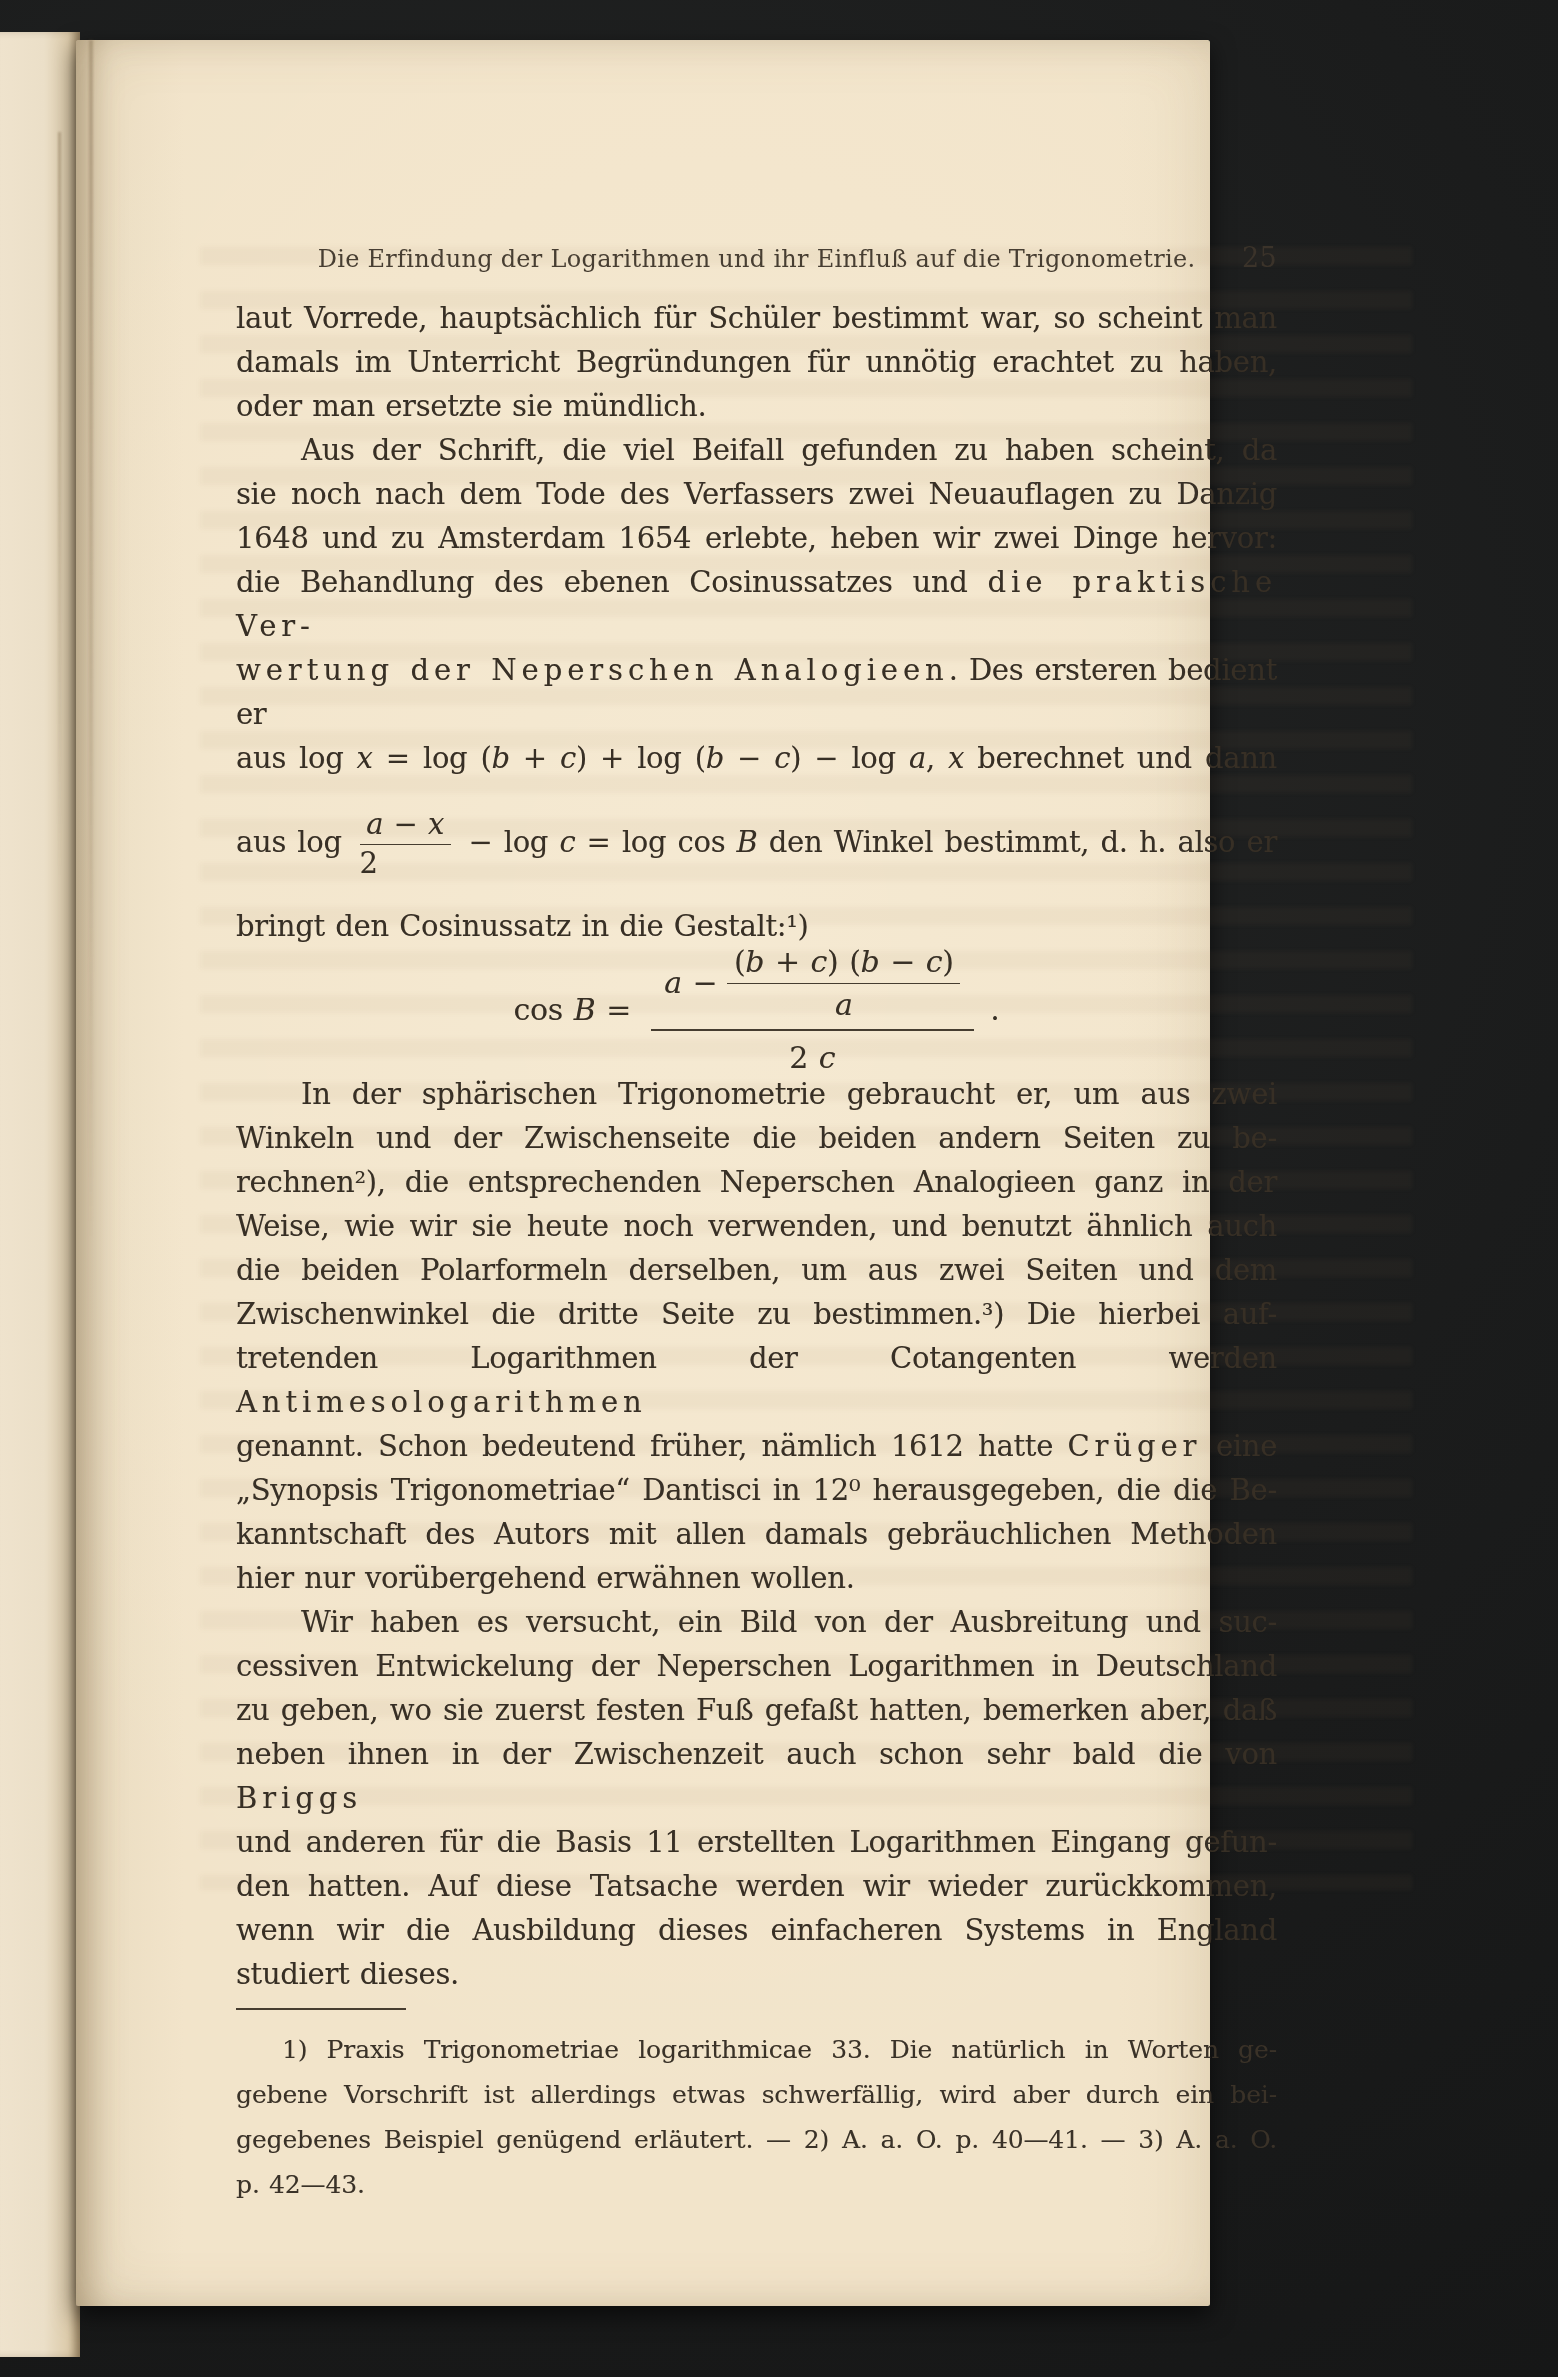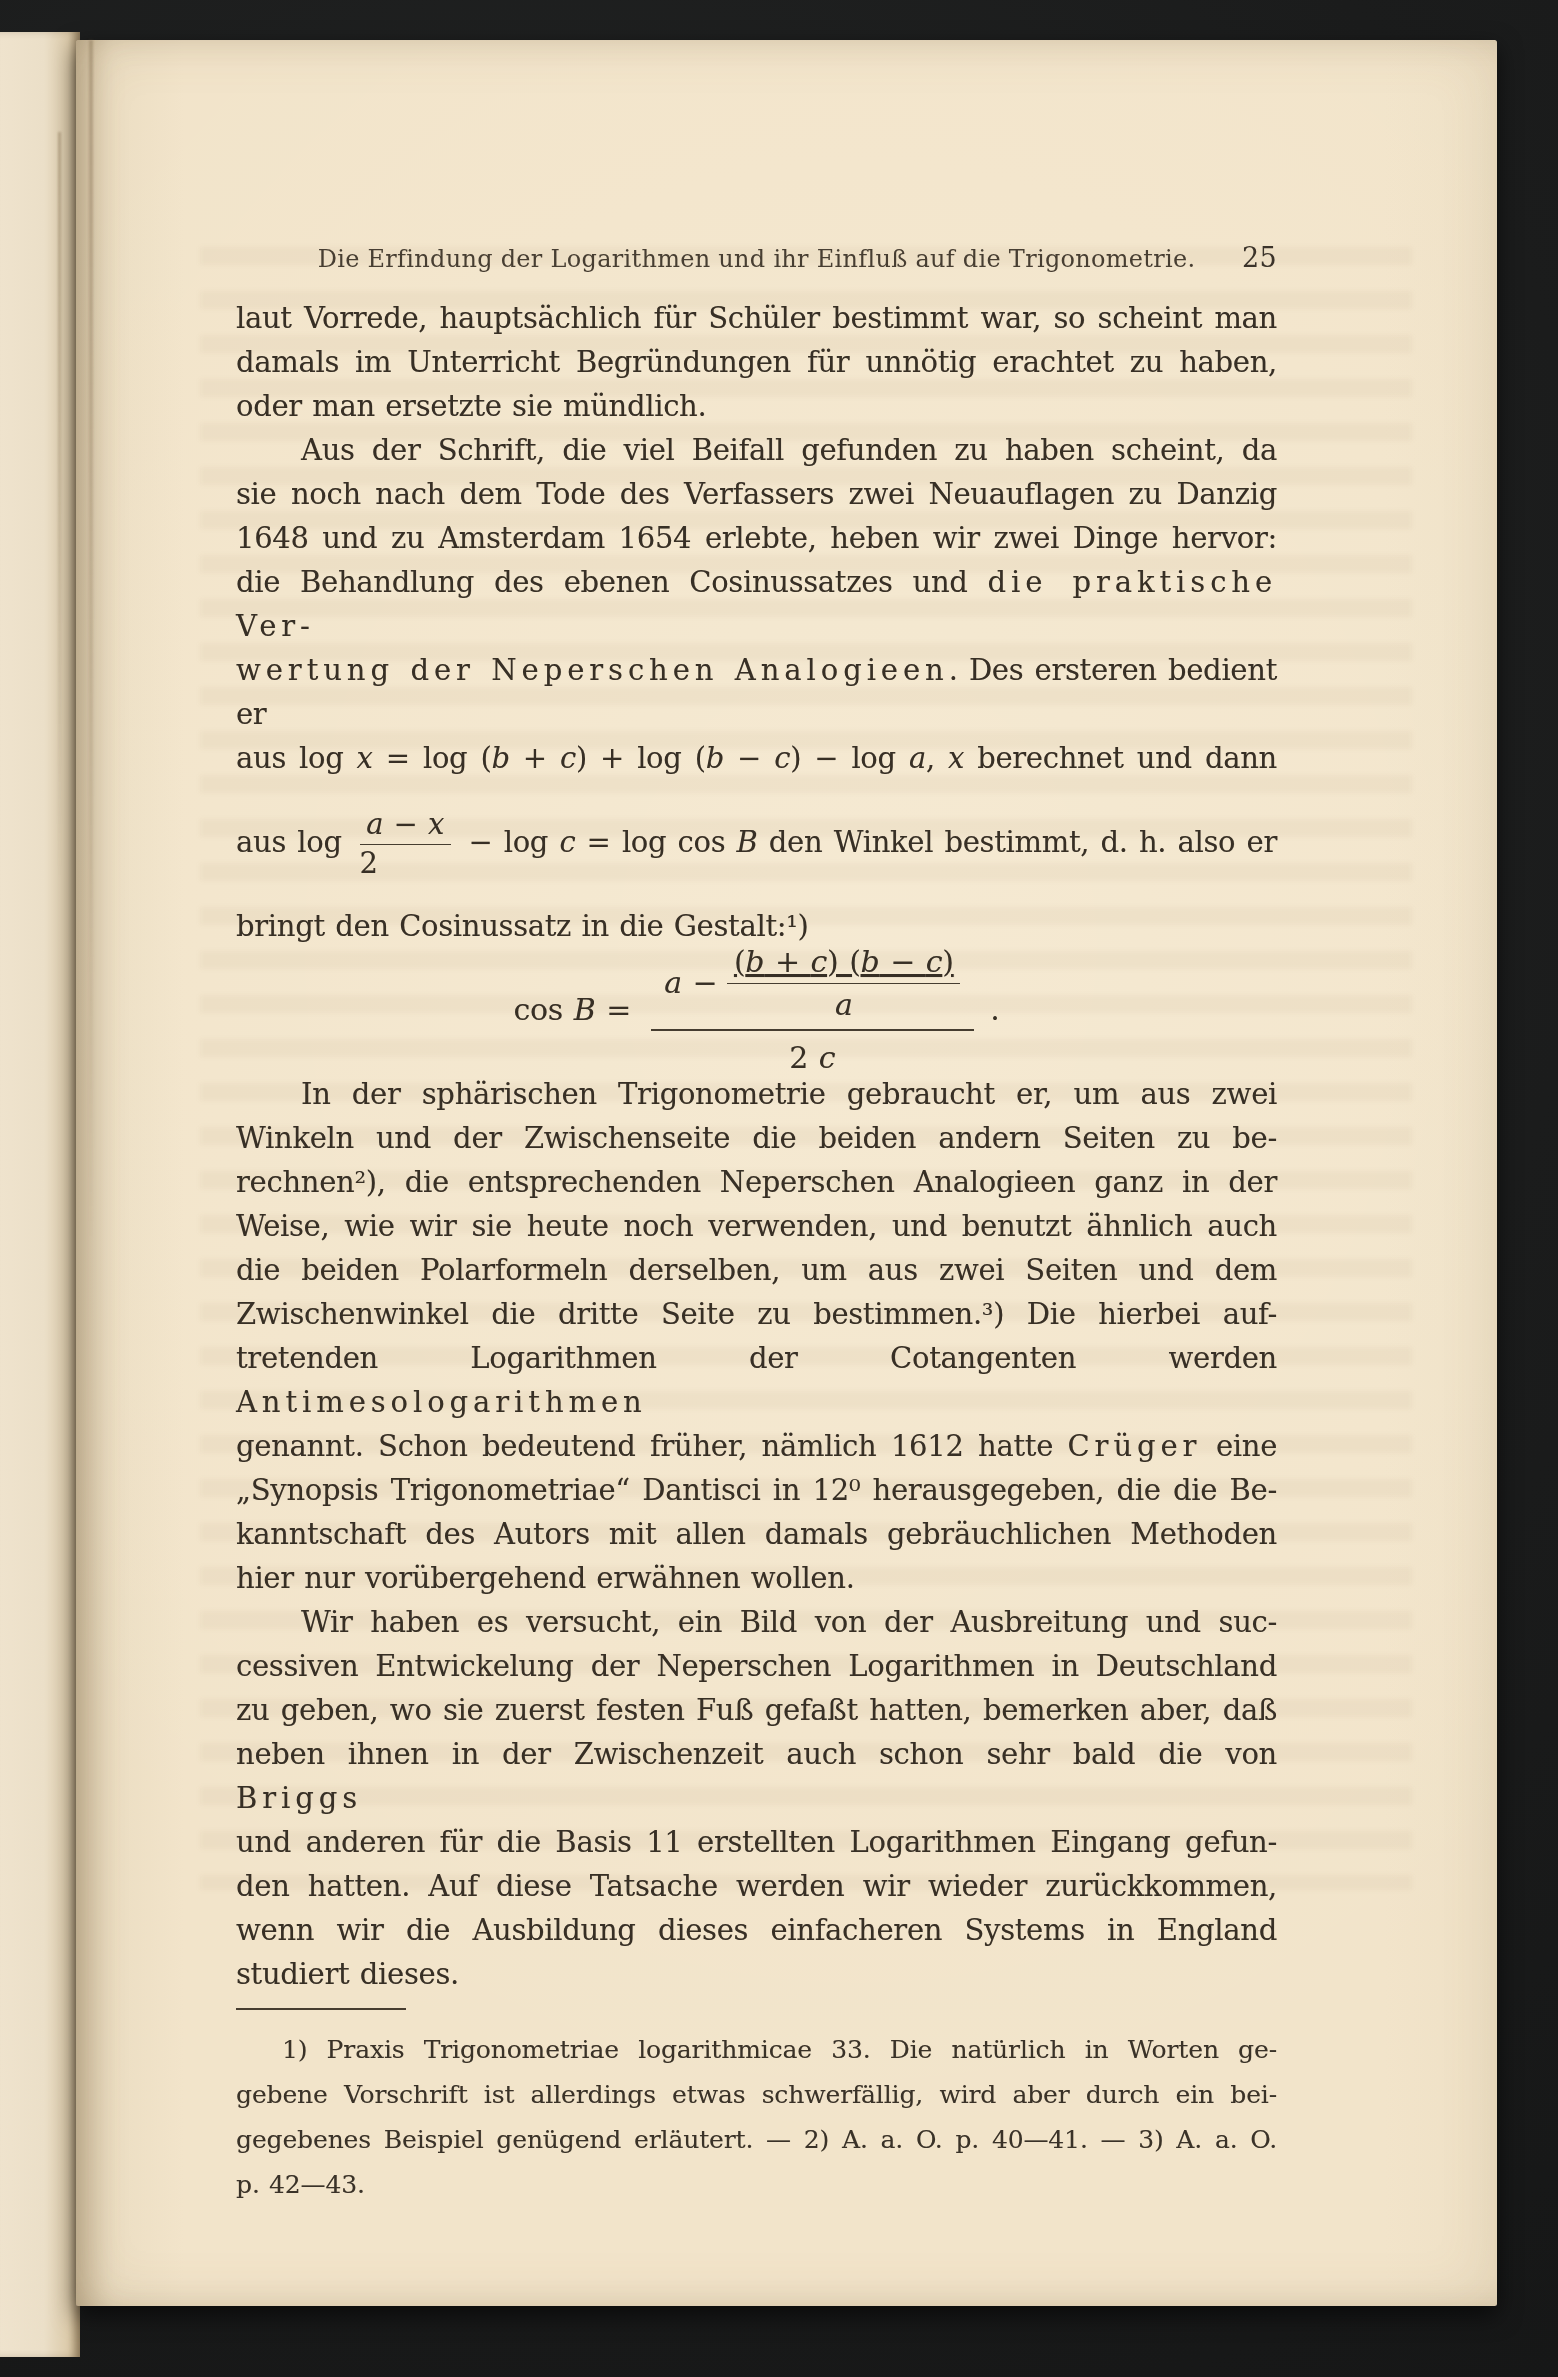--- a/index.html
+++ b/index.html
@@ -7,21 +7,21 @@
          background:radial-gradient(circle at 35% 30%, #232525 0%, #1b1c1c 55%, #161717 100%);
          font-family:"DejaVu Serif","Liberation Serif",serif;}
   
   .under-page{position:absolute;left:0;top:32px;width:80px;height:2325px;
               background:linear-gradient(90deg,#efe3cd 0%,#ebdfc8 55%,#dccbab 85%,#b5a17e 100%);
               box-shadow:inset -6.6px 0 10px -3.3px rgba(70,54,30,.45);}
   .under-crease{position:absolute;left:58px;top:100px;width:2.5px;height:747px;
                 background:linear-gradient(180deg,rgba(120,98,64,.35),rgba(120,98,64,0));
                 filter:blur(0.8px);}
   
-  .page{position:absolute;left:76px;top:40px;width:1421px;height:2266px;border-radius:2.5px;
+  .page{position:absolute;left:76px;top:40px;width:1134px;height:2266px;border-radius:2.5px;
         background:
           radial-gradient(120% 90% at 55% 40%, rgba(255,250,235,.25) 0%, rgba(255,250,235,0) 60%),
           linear-gradient(90deg,#e2d2b4 0px,#ecdec3 37px,#f2e4ca 108px,#f2e4ca 92%,#eee0c5 100%),
           #f1e3c9;
         box-shadow:inset 23px 0 38px -16.6px rgba(96,76,46,.38),
                    inset 0 0 58px rgba(125,98,60,.14),
                    0 8.3px 23px rgba(0,0,0,.6);}
   .page-crease{position:absolute;left:13.3px;top:0;width:3.3px;height:1203px;
                background:linear-gradient(180deg,rgba(110,88,58,.32),rgba(110,88,58,0));
                filter:blur(1px);}
@@ -53,21 +53,21 @@
   .line .frac .num{display:block;padding:0 6.6px 2.5px;border-bottom:1.7px solid #463d30;}
   .line .frac .den{display:block;padding-top:1.7px;}
 
   
   .df{height:124px;display:flex;align-items:center;justify-content:center;
       font-size:30px;line-height:1.15;color:#372f25;text-shadow:0.2px 0.2px 0.6px rgba(55,46,36,.30);}
   .df .df-lhs{margin-right:11.6px;}
   .frac-big{display:inline-flex;flex-direction:column;align-items:center;margin:0 8.3px;}
   .frac-big .bnum{display:flex;align-items:center;padding:0 13.3px 6.6px;border-bottom:2.1px solid #463d30;}
   .frac-big .bnum .inner-frac{display:inline-flex;flex-direction:column;align-items:center;margin-left:10px;}
-  .inner-frac .num{padding:0 6.6px 4.1px;border-bottom:1.7px solid #463d30;text-align:left;text-decoration:underline;}
+  .inner-frac .num{padding:0 6.6px 4.1px;border-bottom:1.7px solid #463d30;text-align:left;}
   .inner-frac .den{padding-top:3.3px;text-align:center;}
   .frac-big .bden{padding-top:10px;}
   .df .df-period{margin-left:8.3px;}
 
   
   .foot-rule{width:170px;height:2.5px;background:#473d30;margin-top:11.6px;}
   .footnote{margin-top:16.6px;font-size:25px;line-height:45px;color:#3a3228;
             letter-spacing:-0.005em;}
   .footnote .line{min-height:45px;}
   .footnote .para .line:first-child{text-indent:46px;}

